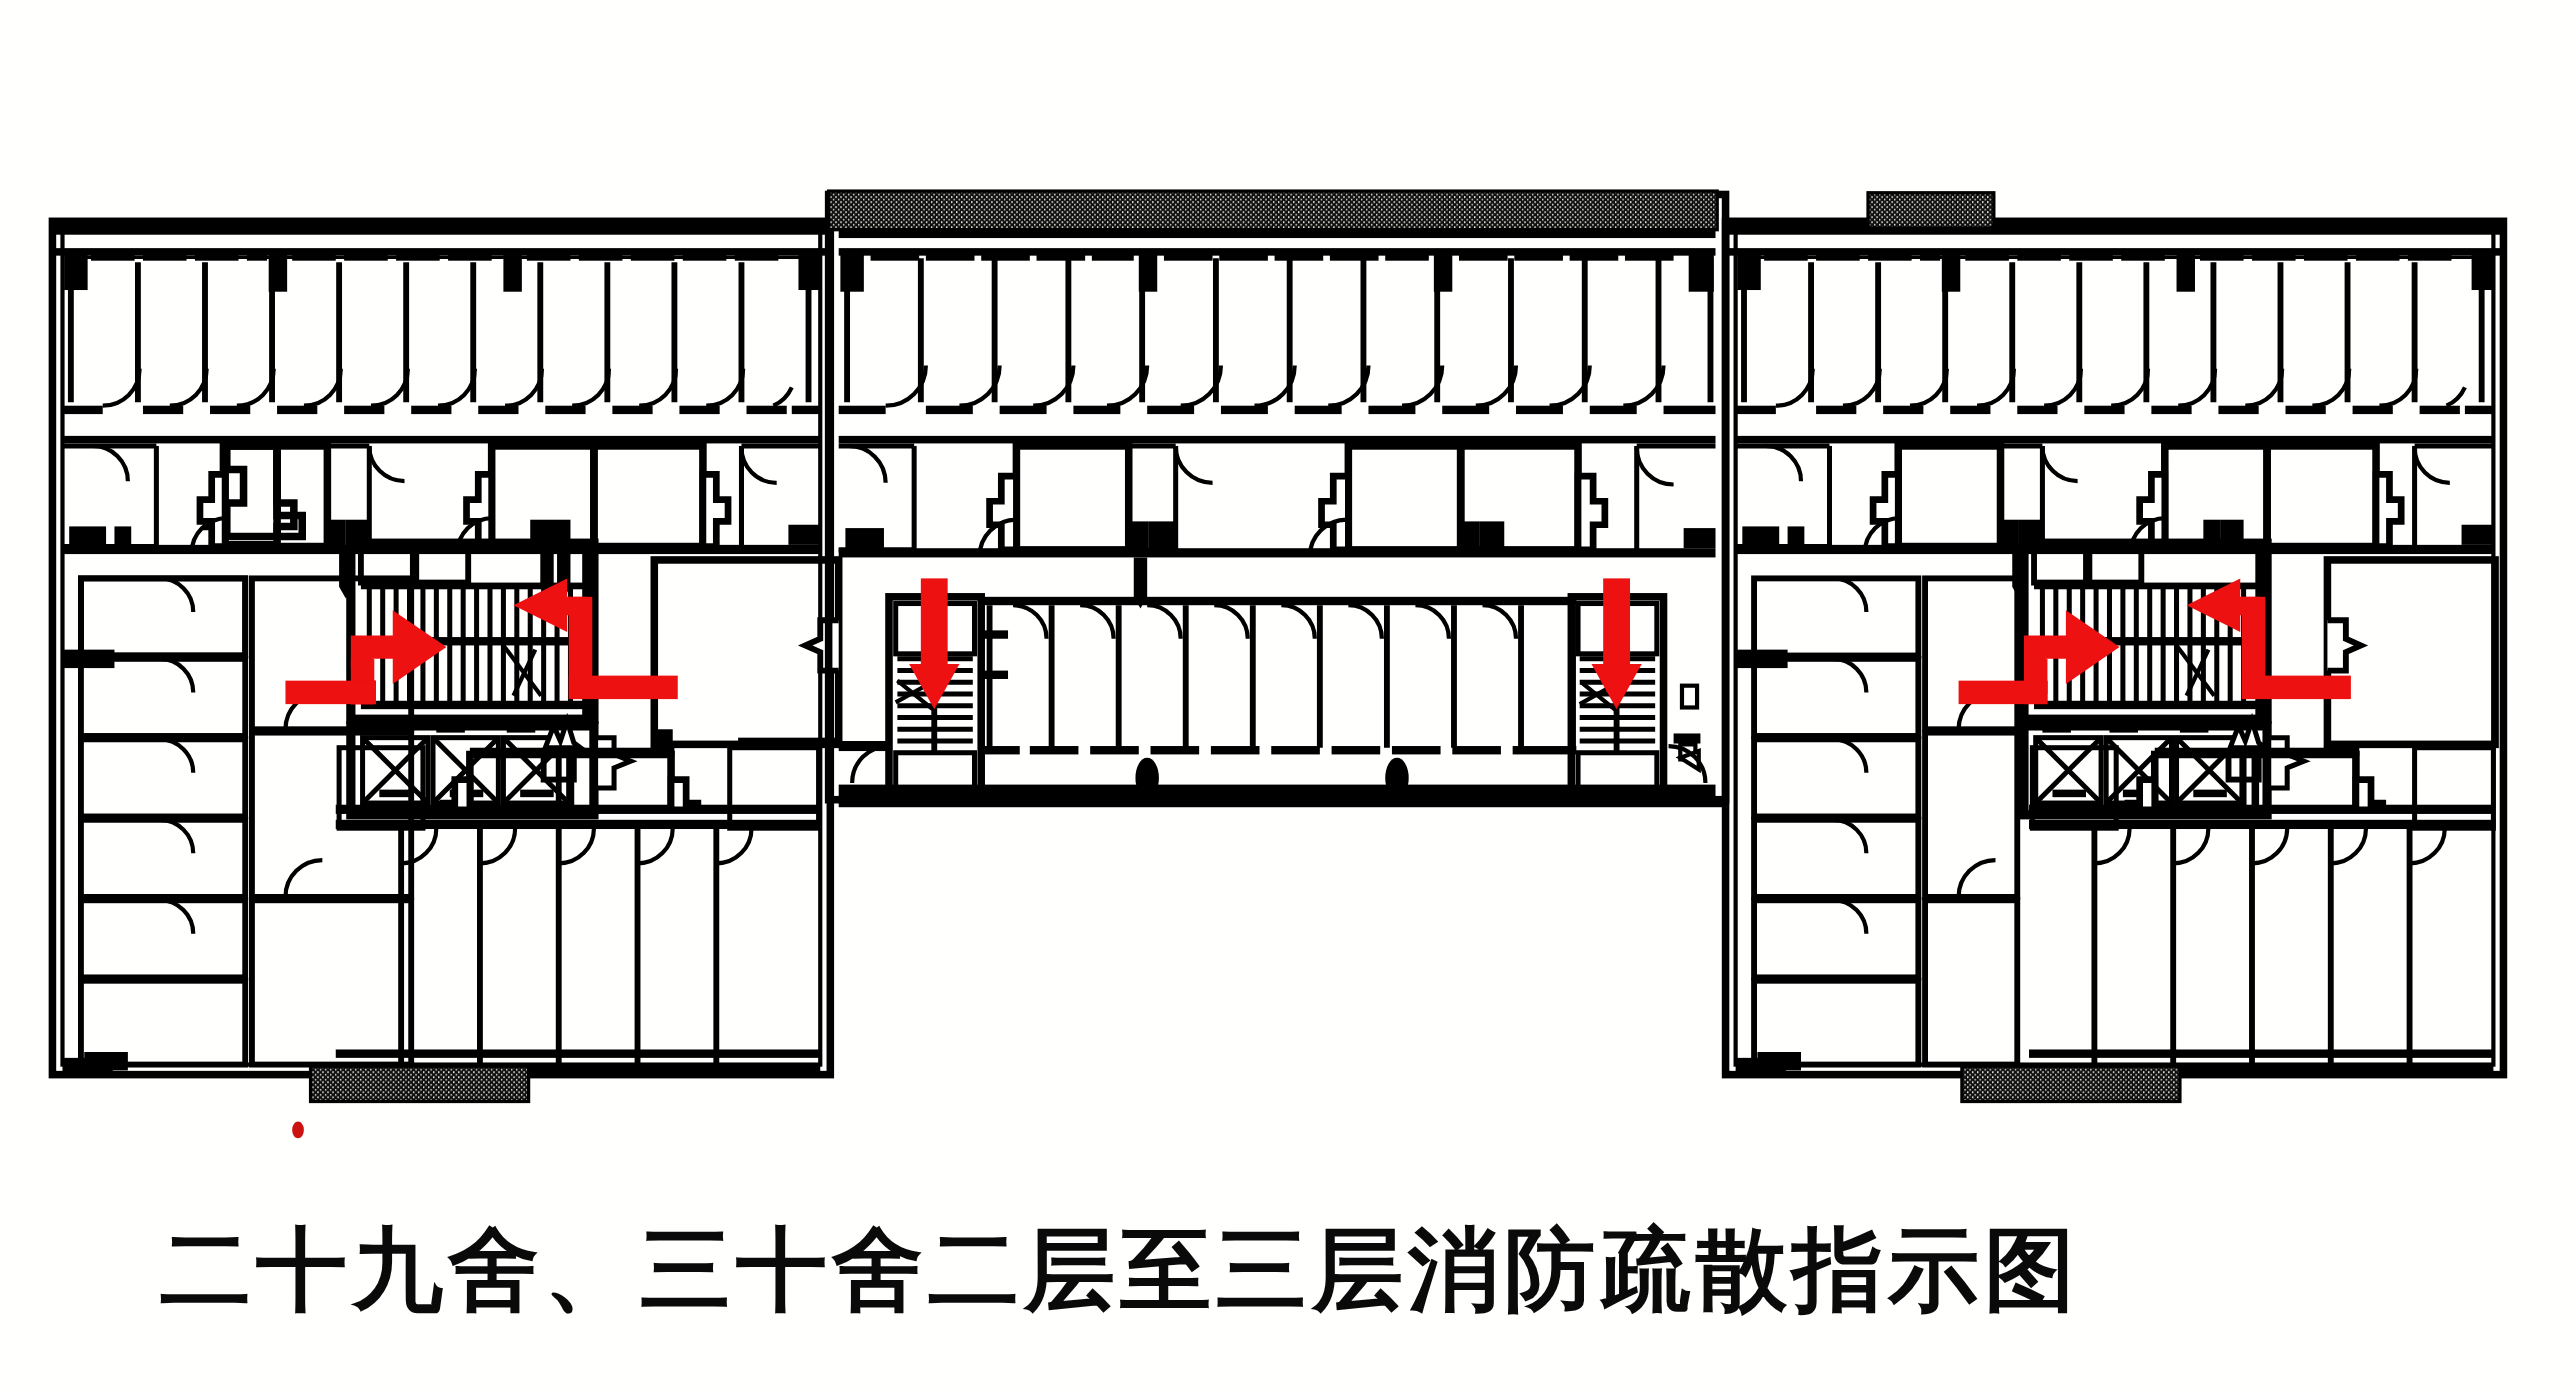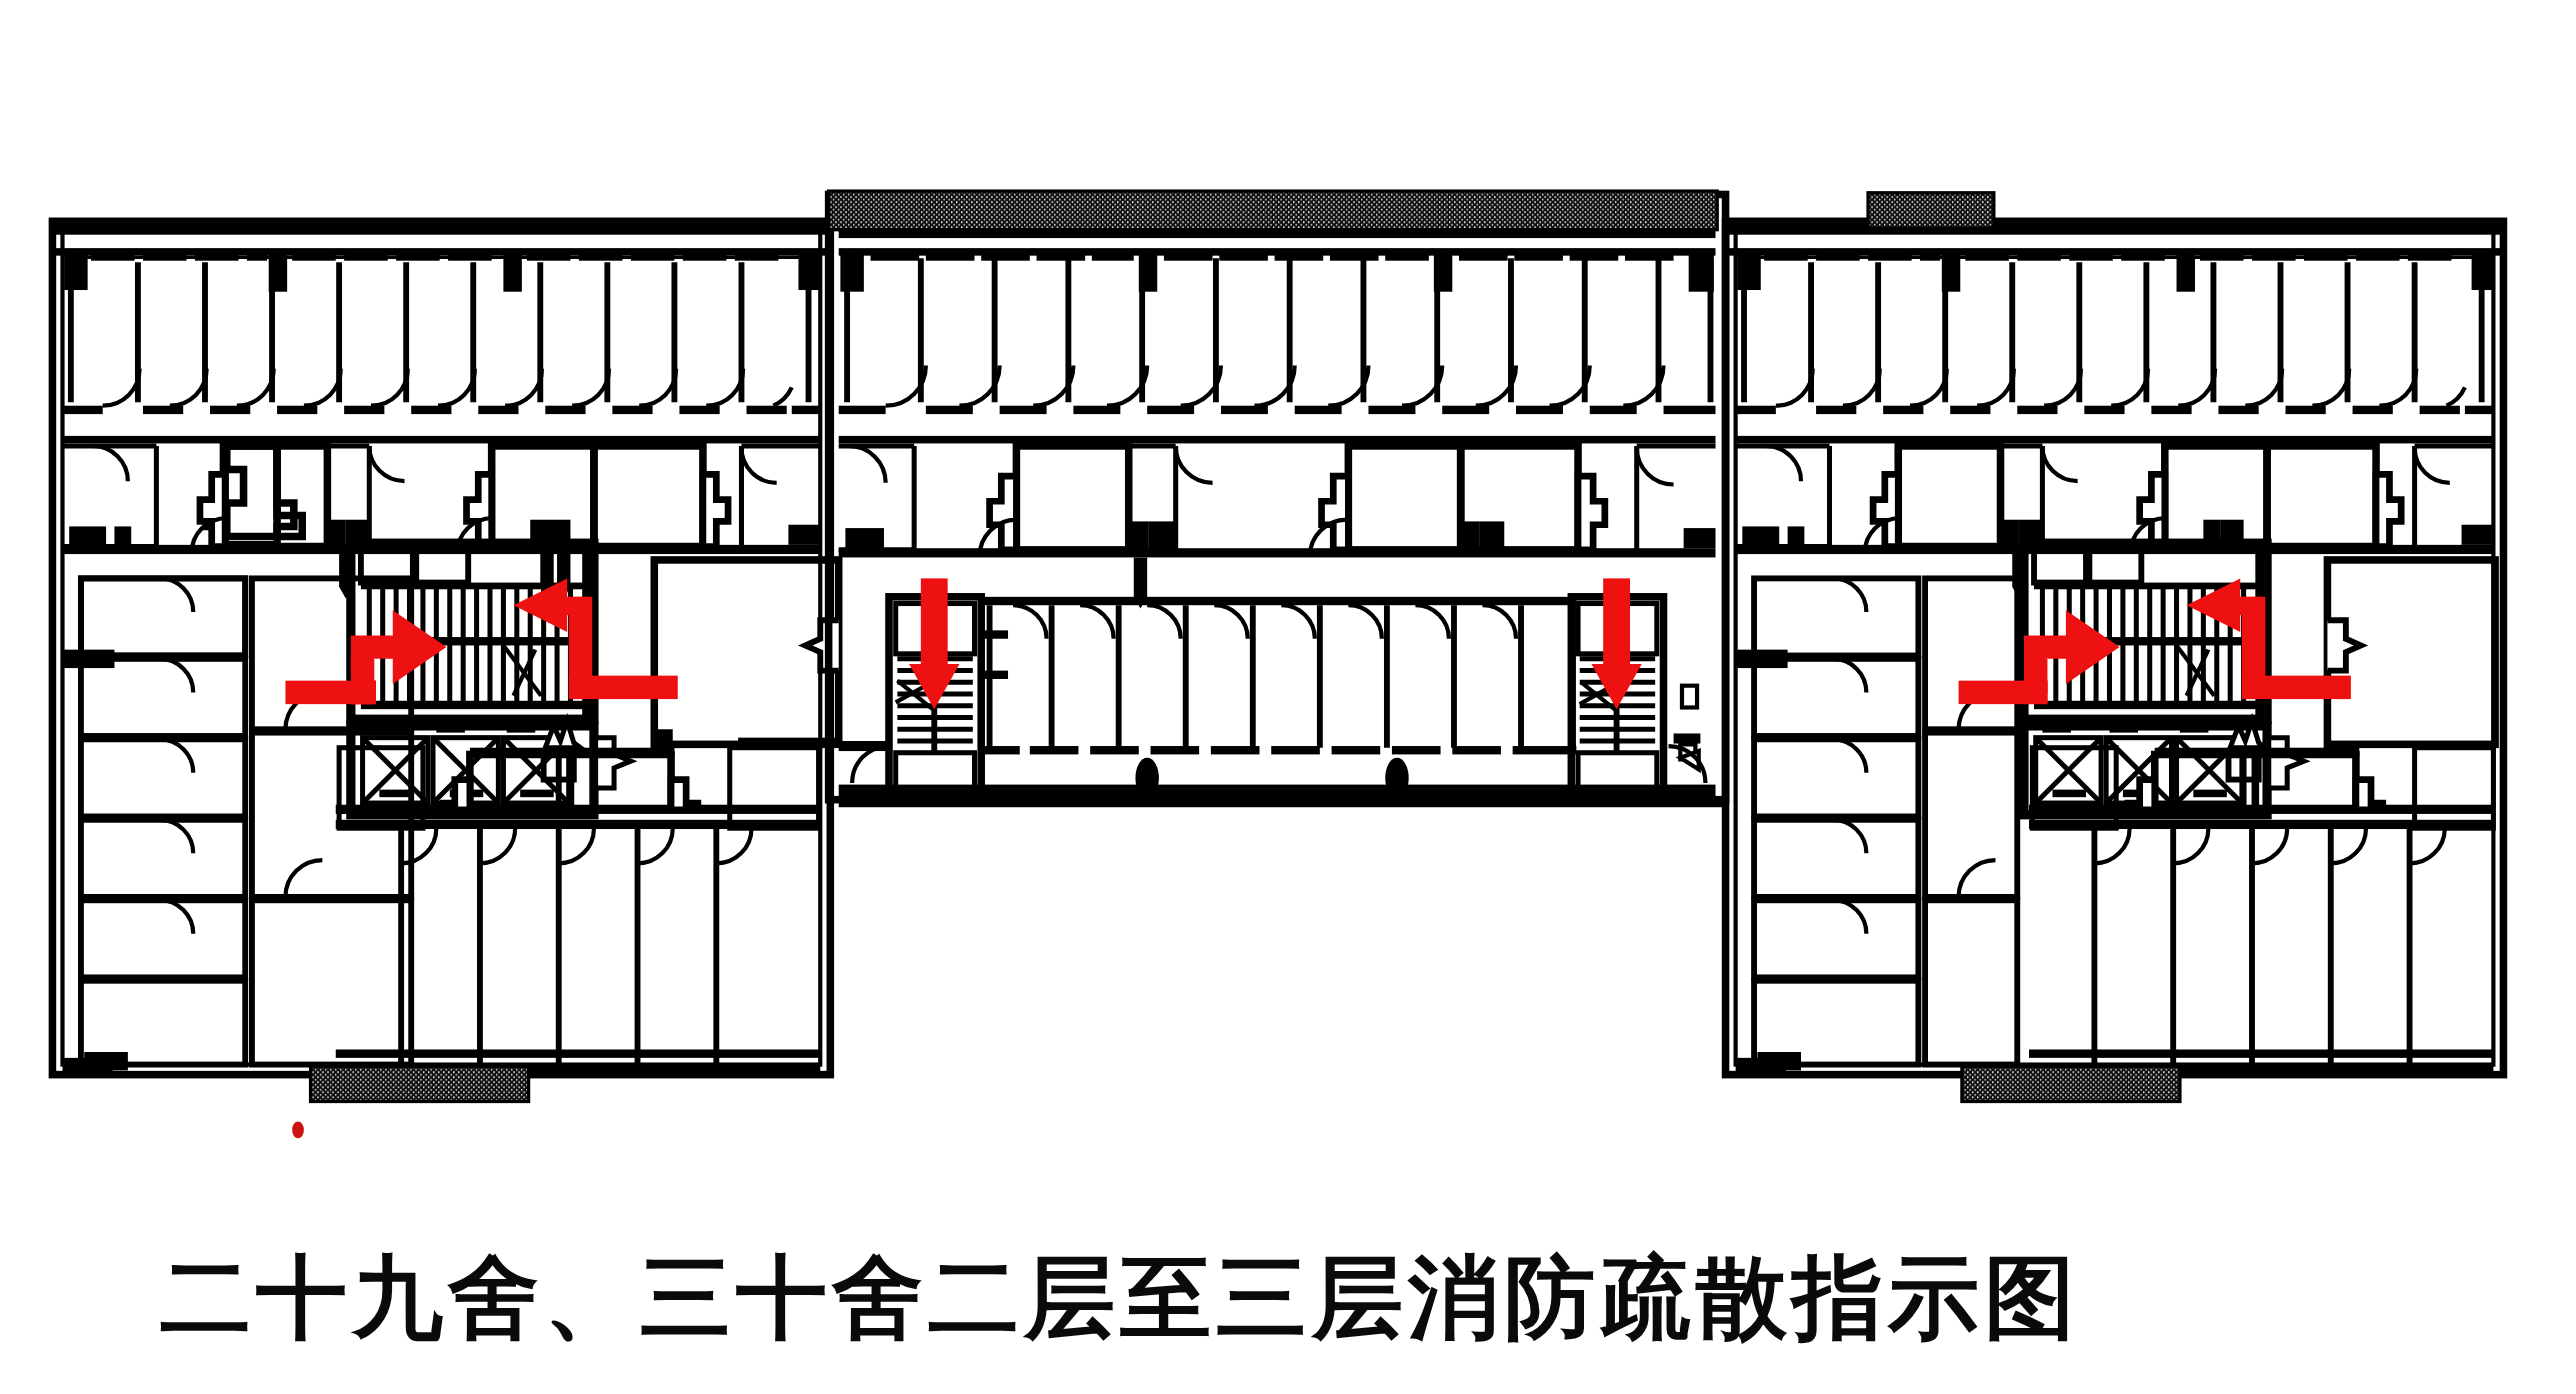--- a/index.html
+++ b/index.html
@@ -1,19 +1,19 @@
 <!DOCTYPE html>
 <html style="font-size:13.4px"><head>
 <meta charset="utf-8">
 <style>
   html,body{margin:0;padding:0;background:#fffffd;}
   body{width:2576px;height:1394px;font-family:"Liberation Sans",sans-serif;overflow:hidden;}
   #root{position:relative;width:2576px;height:1394px;background:#fffffd;}
   #plan-svg{position:absolute;left:0;top:0;width:2576px;height:1394px;}
-  #title-row{position:absolute;left:0;top:1220px;width:2240px;text-align:center;margin-top:28px;}
+  #title-row{position:absolute;left:0;top:1220px;width:2240px;text-align:center;}
   #title-text{
     display:inline-block;
     font-family:"DejaVu Sans",sans-serif;
     font-weight:700;
     font-size:91px;
     letter-spacing:5px;
     color:#0a0a0a;
     line-height:1.1;
     white-space:nowrap;
   }

